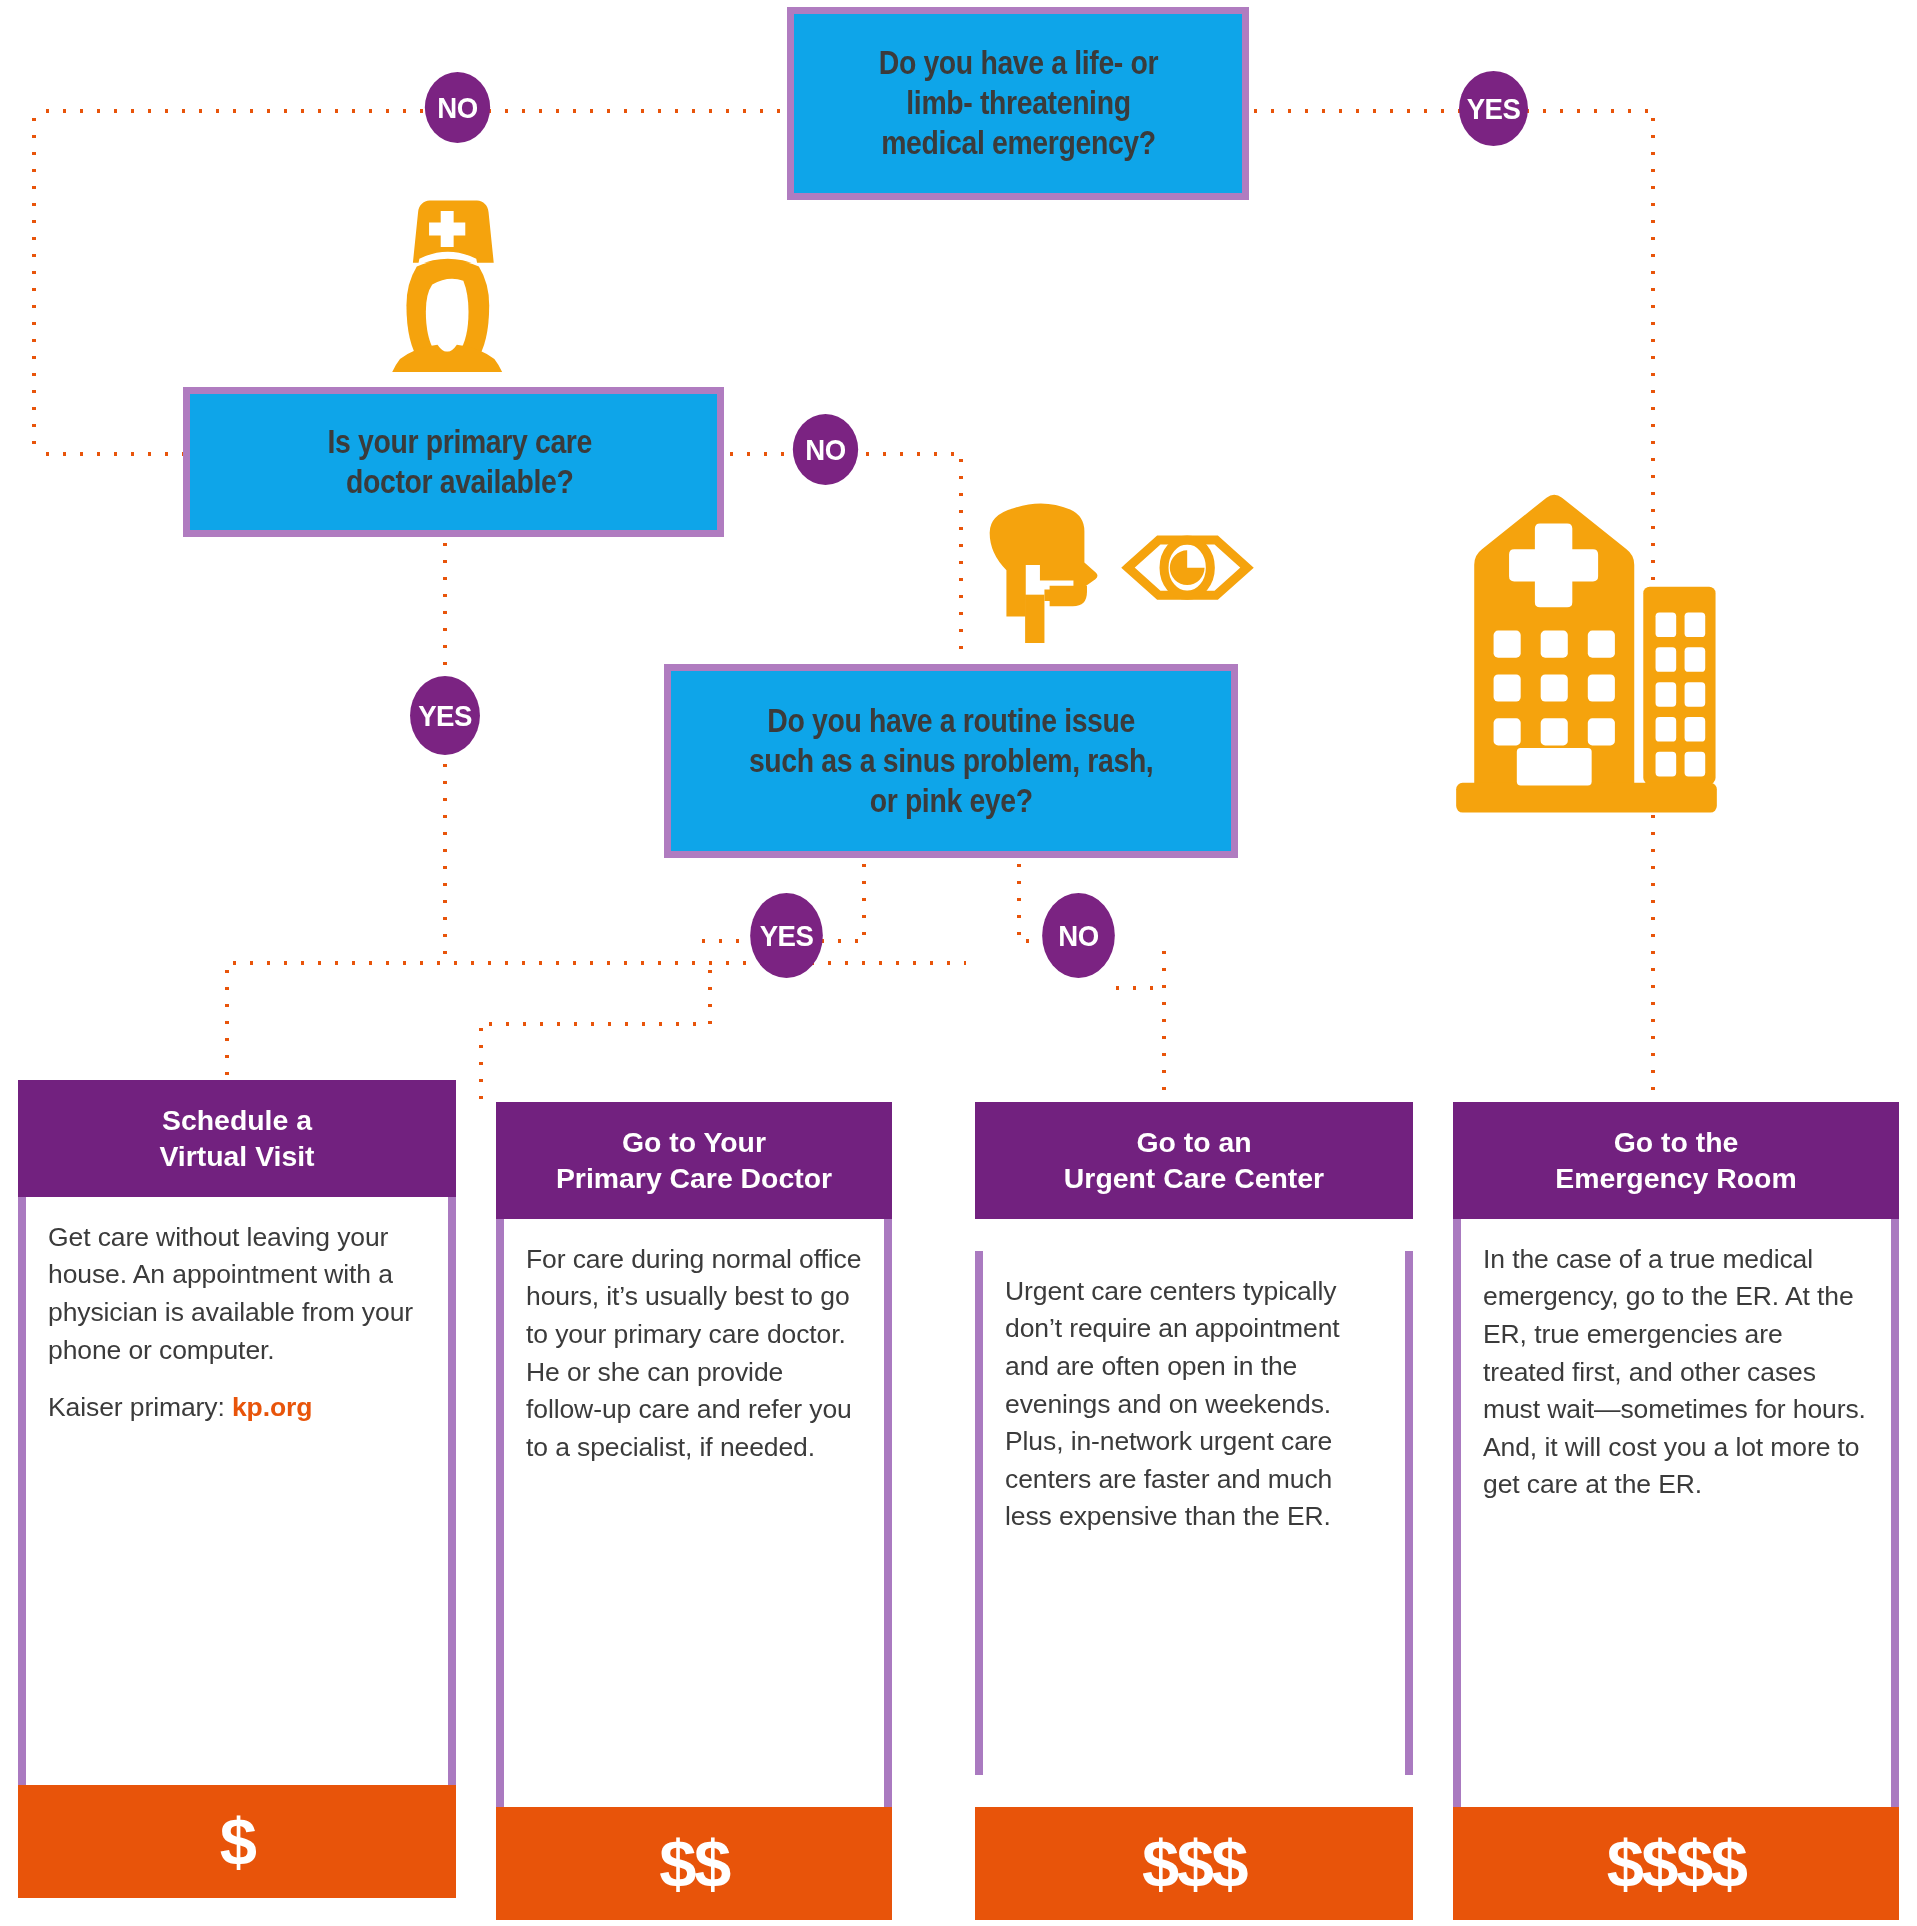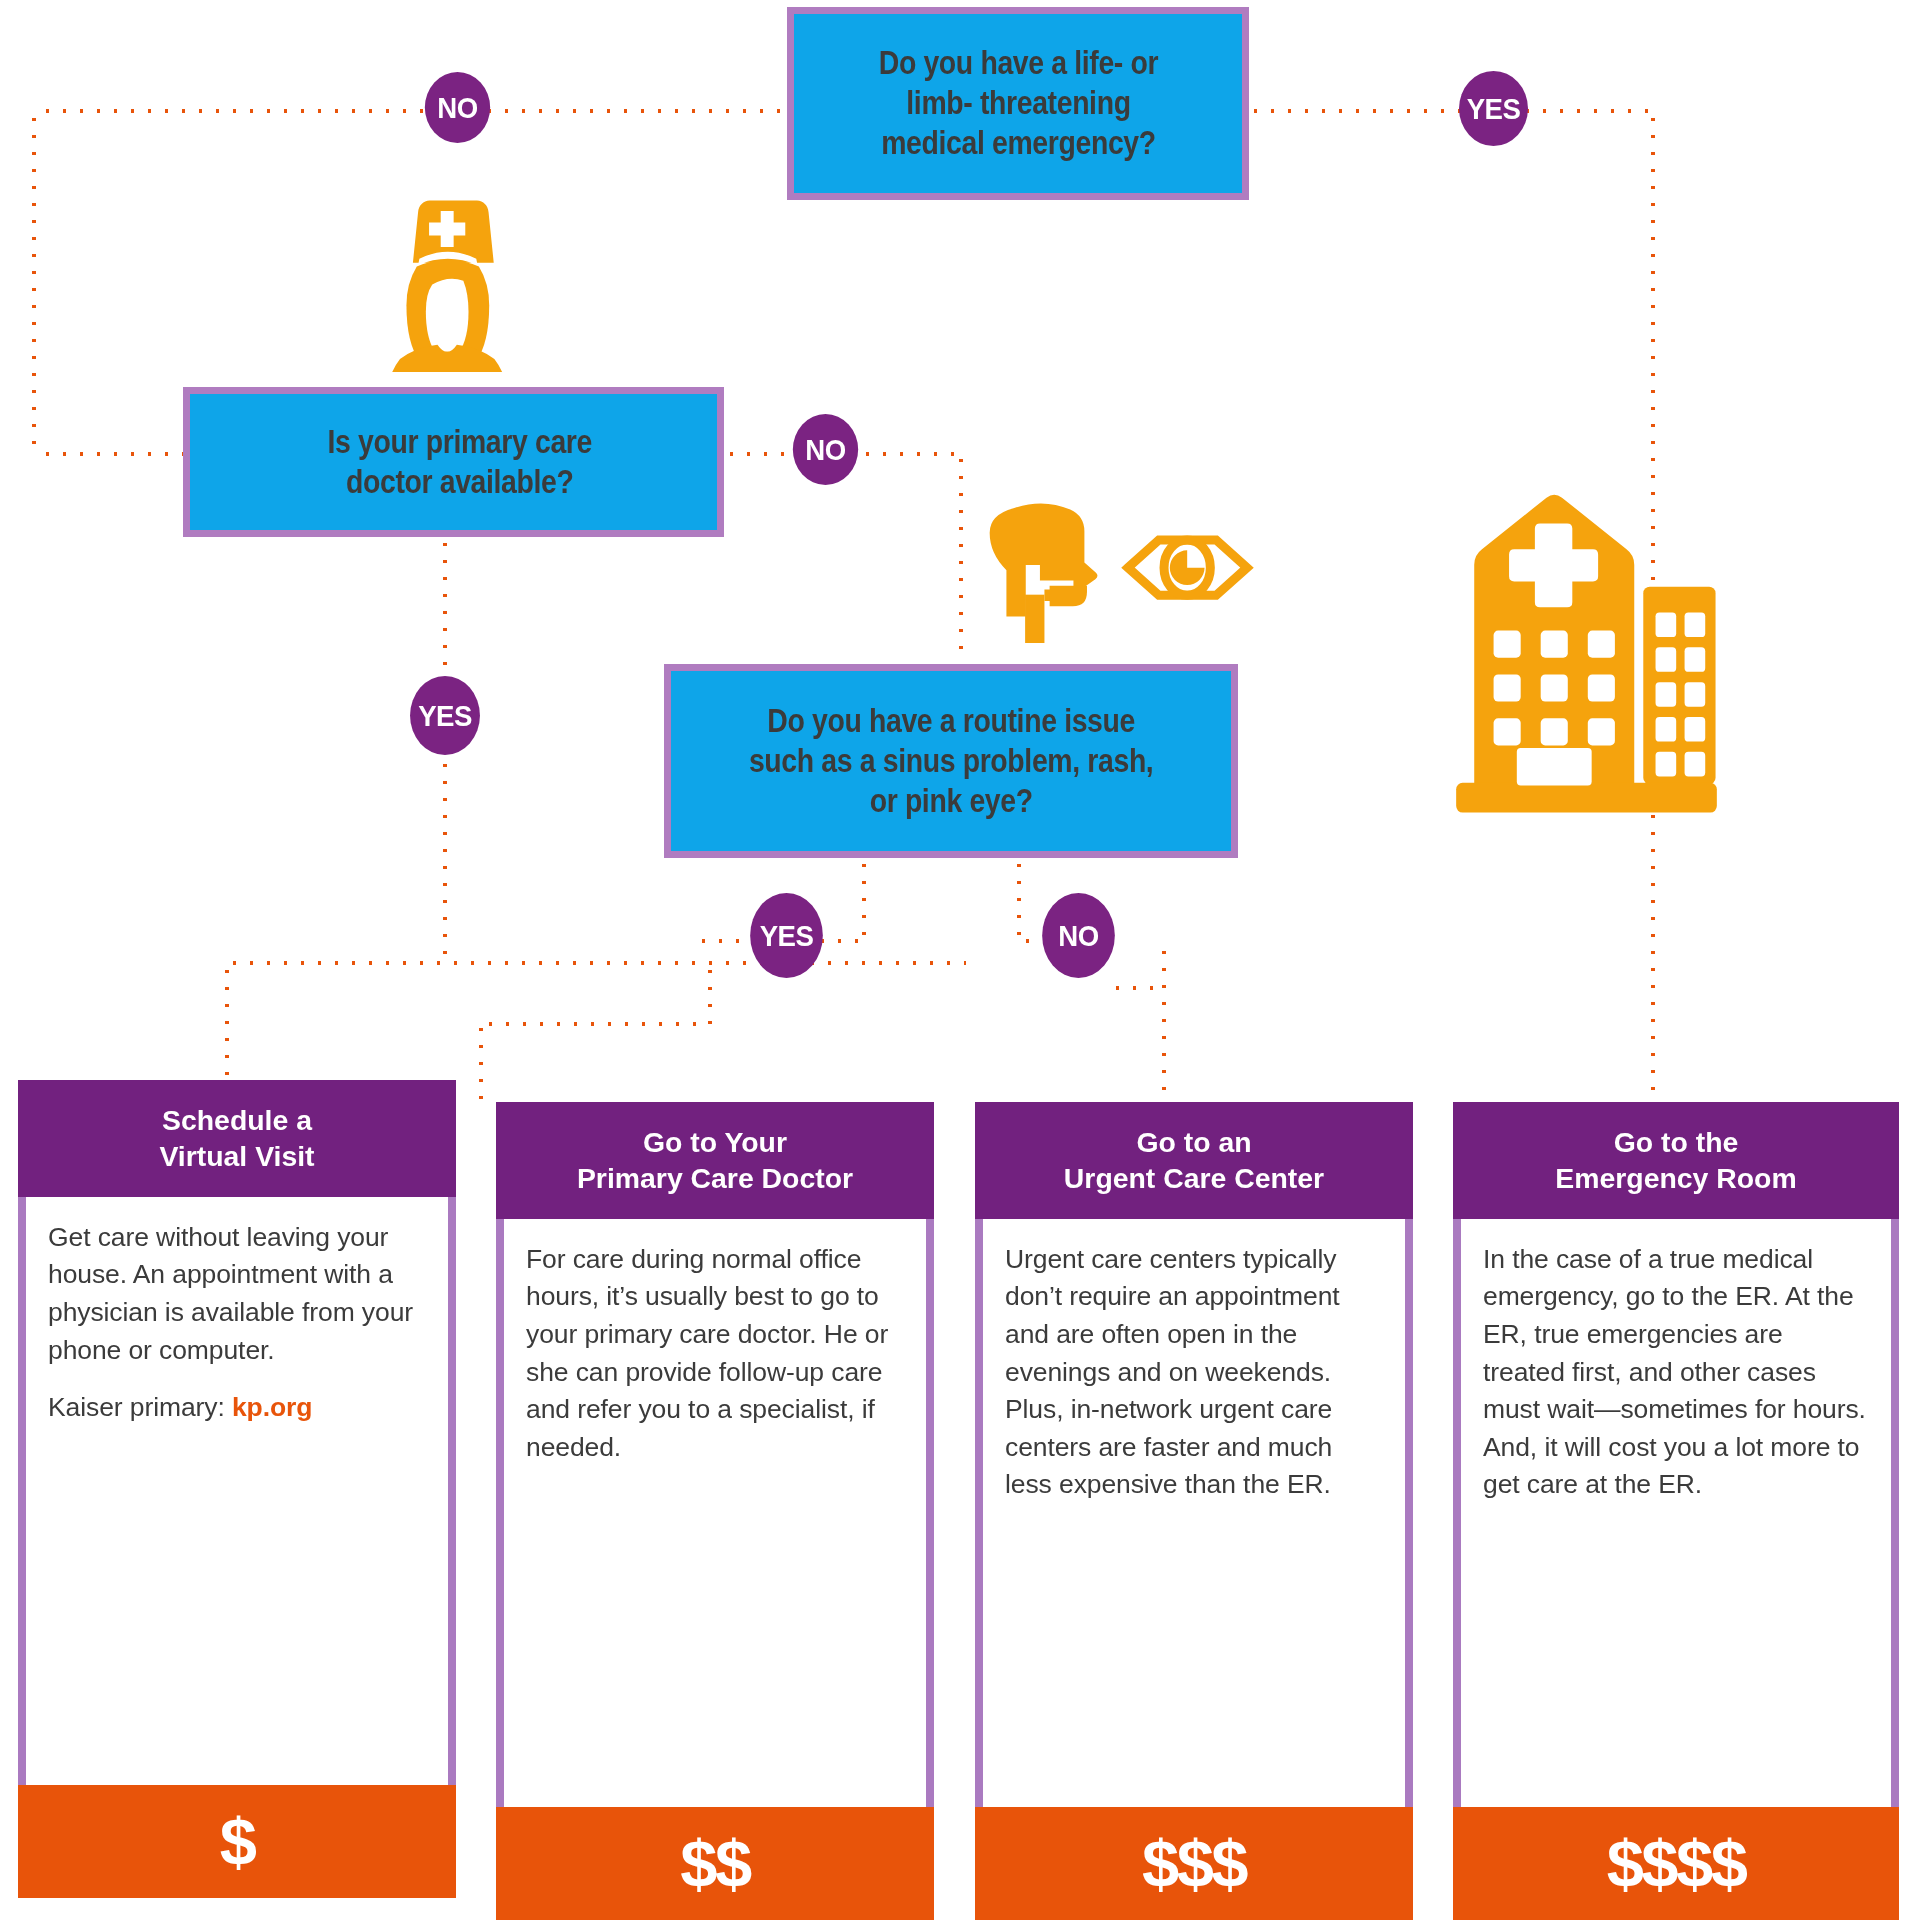--- a/index.html
+++ b/index.html
@@ -172,32 +172,32 @@
       <p>Get care without leaving your house. An appointment with a physician is available from your phone or computer.</p>
       <p>
         <span>Kaiser primary: </span><span class="link">kp.org</span>
       </p>
     </div>
     <div class="card-foot" style="height:113px;">
       <span>$</span>
     </div>
   </div>
 
-  <div class="card" style="left:496px;top:1102px;width:438px;height:818px;">
+  <div class="card" style="left:496px;top:1102px;width:396px;height:818px;">
     <div class="card-head">Go to Your
 Primary Care Doctor</div>
     <div class="card-body">
       <p>For care during normal office hours, it’s usually best to go to your primary care doctor. He or she can provide follow-up care and refer you to a specialist, if needed.</p>
     </div>
     <div class="card-foot" style="height:113px;">
       <span>$$</span>
     </div>
   </div>
 
-  <div class="card" style="left:975px;top:1102px;width:438px;height:818px;">
+  <div class="card" style="left:975px;top:1102px;width:438px;height:818px;gap:32px;">
     <div class="card-head">Go to an
 Urgent Care Center</div>
     <div class="card-body">
       <p>Urgent care centers typically don’t require an appointment and are often open in the evenings and on weekends. Plus, in-network urgent care centers are faster and much less expensive than the ER.</p>
     </div>
     <div class="card-foot" style="height:113px;">
       <span>$$$</span>
     </div>
   </div>
 

